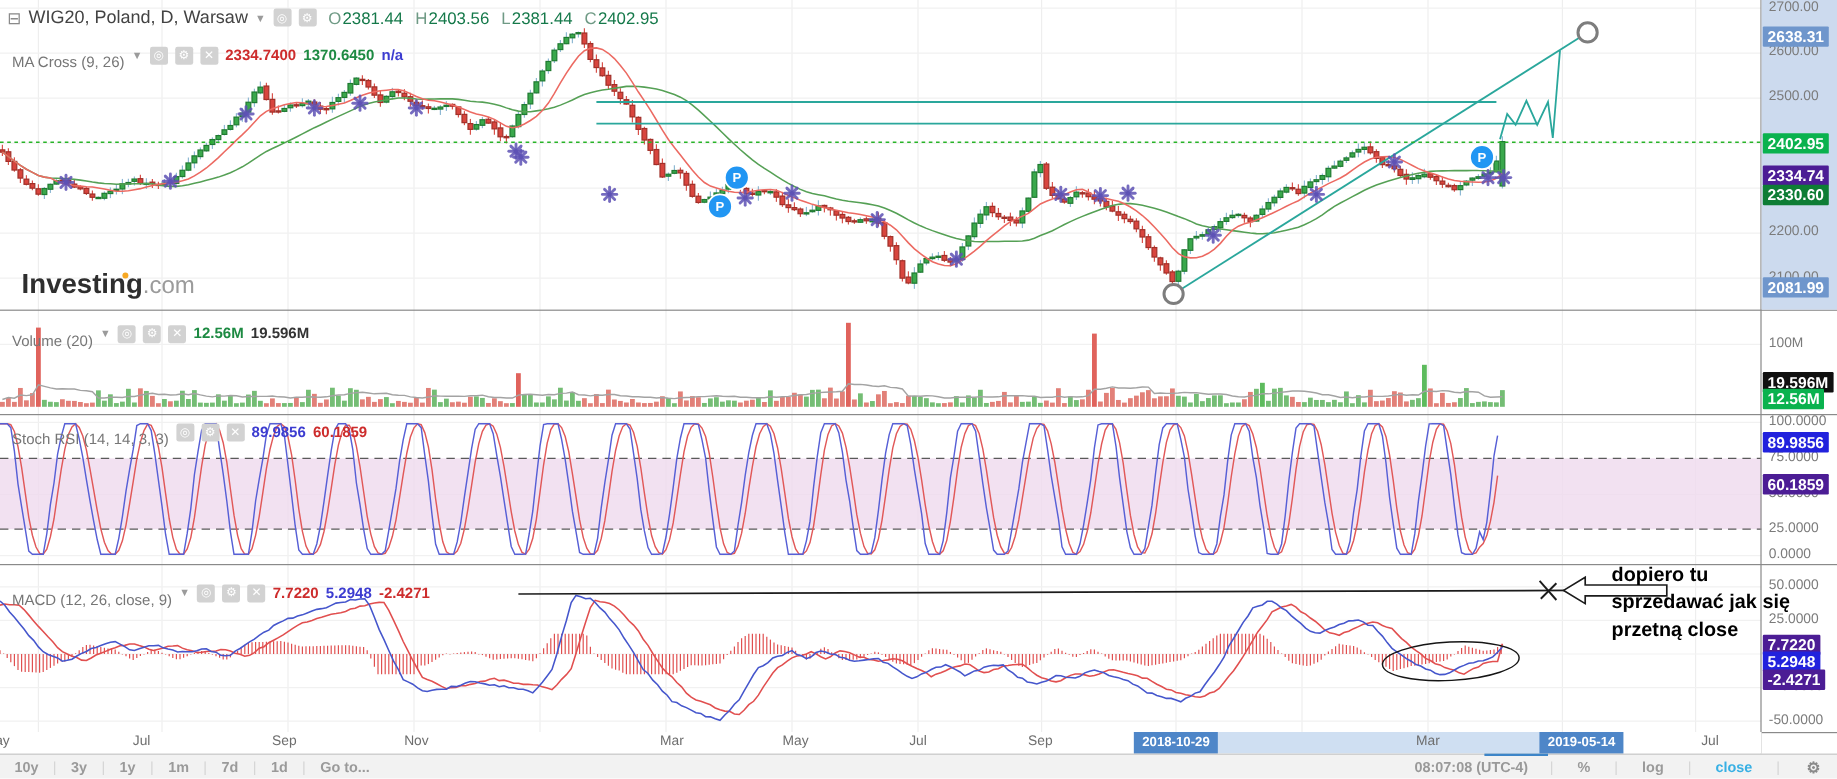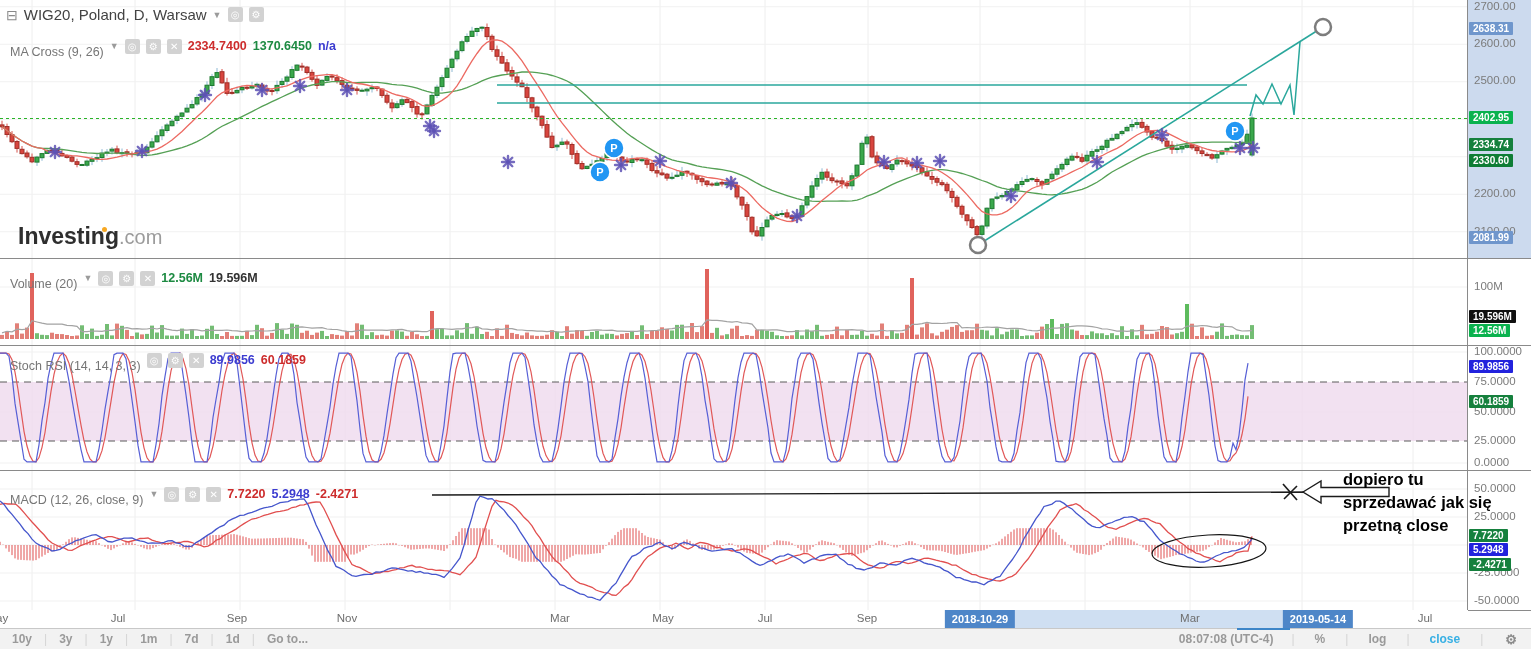--- a/index.html
+++ b/index.html
@@ -14,22 +14,22 @@
   .val{font-size:12.5px;font-weight:700;}
   .c-red{color:#cd2c2c}.c-green{color:#1d8a42}.c-blue{color:#3c3cd0}.c-dark{color:#333}
   .ohlc{display:flex;gap:10px;font-size:14px;margin-left:4px;}
   .ohlc .pair span.k{color:#6f9a85;margin-right:1px;}
   .ohlc .pair span.v{color:#15794a;}
   .sep-h{position:absolute;left:0;width:1531px;height:1px;background:#8a8a8a;z-index:15;}
   .sep-v{position:absolute;top:0;width:1px;background:#8a8a8a;z-index:15;}
   #axis-col{position:absolute;left:1468px;top:0;width:63px;height:610px;z-index:16;}
   #axis-main-bg{position:absolute;left:0;top:0;width:63px;height:258px;background:#ccdaee;}
   .tick{position:absolute;left:6px;font-size:11.5px;color:#7b7b7b;}
-  .badge{position:absolute;left:1px;font-size:10px;font-weight:700;color:#fff;padding:1px 4px;border-radius:1px;white-space:nowrap;}
-  .b-blue{background:#6f96cc}.b-green{background:#0ab24e}.b-red{background:#15803d}
+  .badge{position:absolute;left:1px;font-size:13px;font-weight:700;color:#fff;padding:1px 4px;border-radius:1px;white-space:nowrap;}
+  .b-blue{background:#6f96cc}.b-green{background:#0ab24e}.b-red{background:#4c1d95}
   .b-dgreen{background:#0e7d35}.b-black{background:#101010}.b-pblue{background:#2222dd}
   #time-axis{position:absolute;left:0;top:610px;width:1468px;height:18px;background:#fff;z-index:16;}
   .tlabel{position:absolute;top:2px;font-size:11.5px;color:#6e6e6e;transform:translateX(-50%);}
   .tlabel.bold{font-weight:700;color:#4a4a4a;margin-top:40px;}
   .tlabel.edge{transform:none;}
   .tbadge{position:absolute;top:0;height:23px;line-height:18px;padding:0 7px;background:#4e86c8;color:#fff;font-size:11px;font-weight:700;transform:translateX(-50%);}
   #t-highlight{position:absolute;top:0;height:18px;background:#cfdff2;}
   #toolbar{position:absolute;left:0;top:628px;width:1531px;height:21px;background:#f2f2f2;border-top:1px solid #c8c8c8;display:flex;align-items:center;font-size:12px;color:#9a9a9a;font-weight:700;z-index:20;box-sizing:border-box;}
   .tb-btn{padding:0 12px;cursor:pointer;}
   .tb-sep{color:#d5d5d5;font-weight:400;}
@@ -1364,20 +1364,26 @@
       <polygon points="1303,492 1321,481 1321,487.5 1389,487.5 1389,496.5 1321,496.5 1321,503" fill="#fff" stroke="#1b1b1b" stroke-width="1.4"></polygon>
       <ellipse cx="1209" cy="551" rx="57" ry="16" fill="none" stroke="#151515" stroke-width="1.2" transform="rotate(-3 1209 551)"></ellipse>
     </svg>
 
   <div class="hrow" style="top:6px;left:6px">
     <span class="collapse">⊟</span>
     <span class="sym">WIG20, Poland, D, Warsaw</span>
     <span class="caret">▼</span>
     <span class="ibox">◎</span>
     <span class="ibox">⚙</span>
+    <span class="ohlc">
+      <span class="pair"><span class="k">O</span><span class="v">2381.44</span></span>
+      <span class="pair"><span class="k">H</span><span class="v">2403.56</span></span>
+      <span class="pair"><span class="k">L</span><span class="v">2381.44</span></span>
+      <span class="pair"><span class="k">C</span><span class="v">2402.95</span></span>
+    </span>
   </div>
 
   <div class="hrow" style="top:33px;left:10px">
     <span class="iname">MA Cross (9, 26)</span>
     <span class="caret">▼</span>
     <span class="ibox">◎</span>
     <span class="ibox">⚙</span>
     <span class="ibox">✕</span>
     <span class="val c-red">2334.7400</span>
     <span class="val c-green">1370.6450</span>

